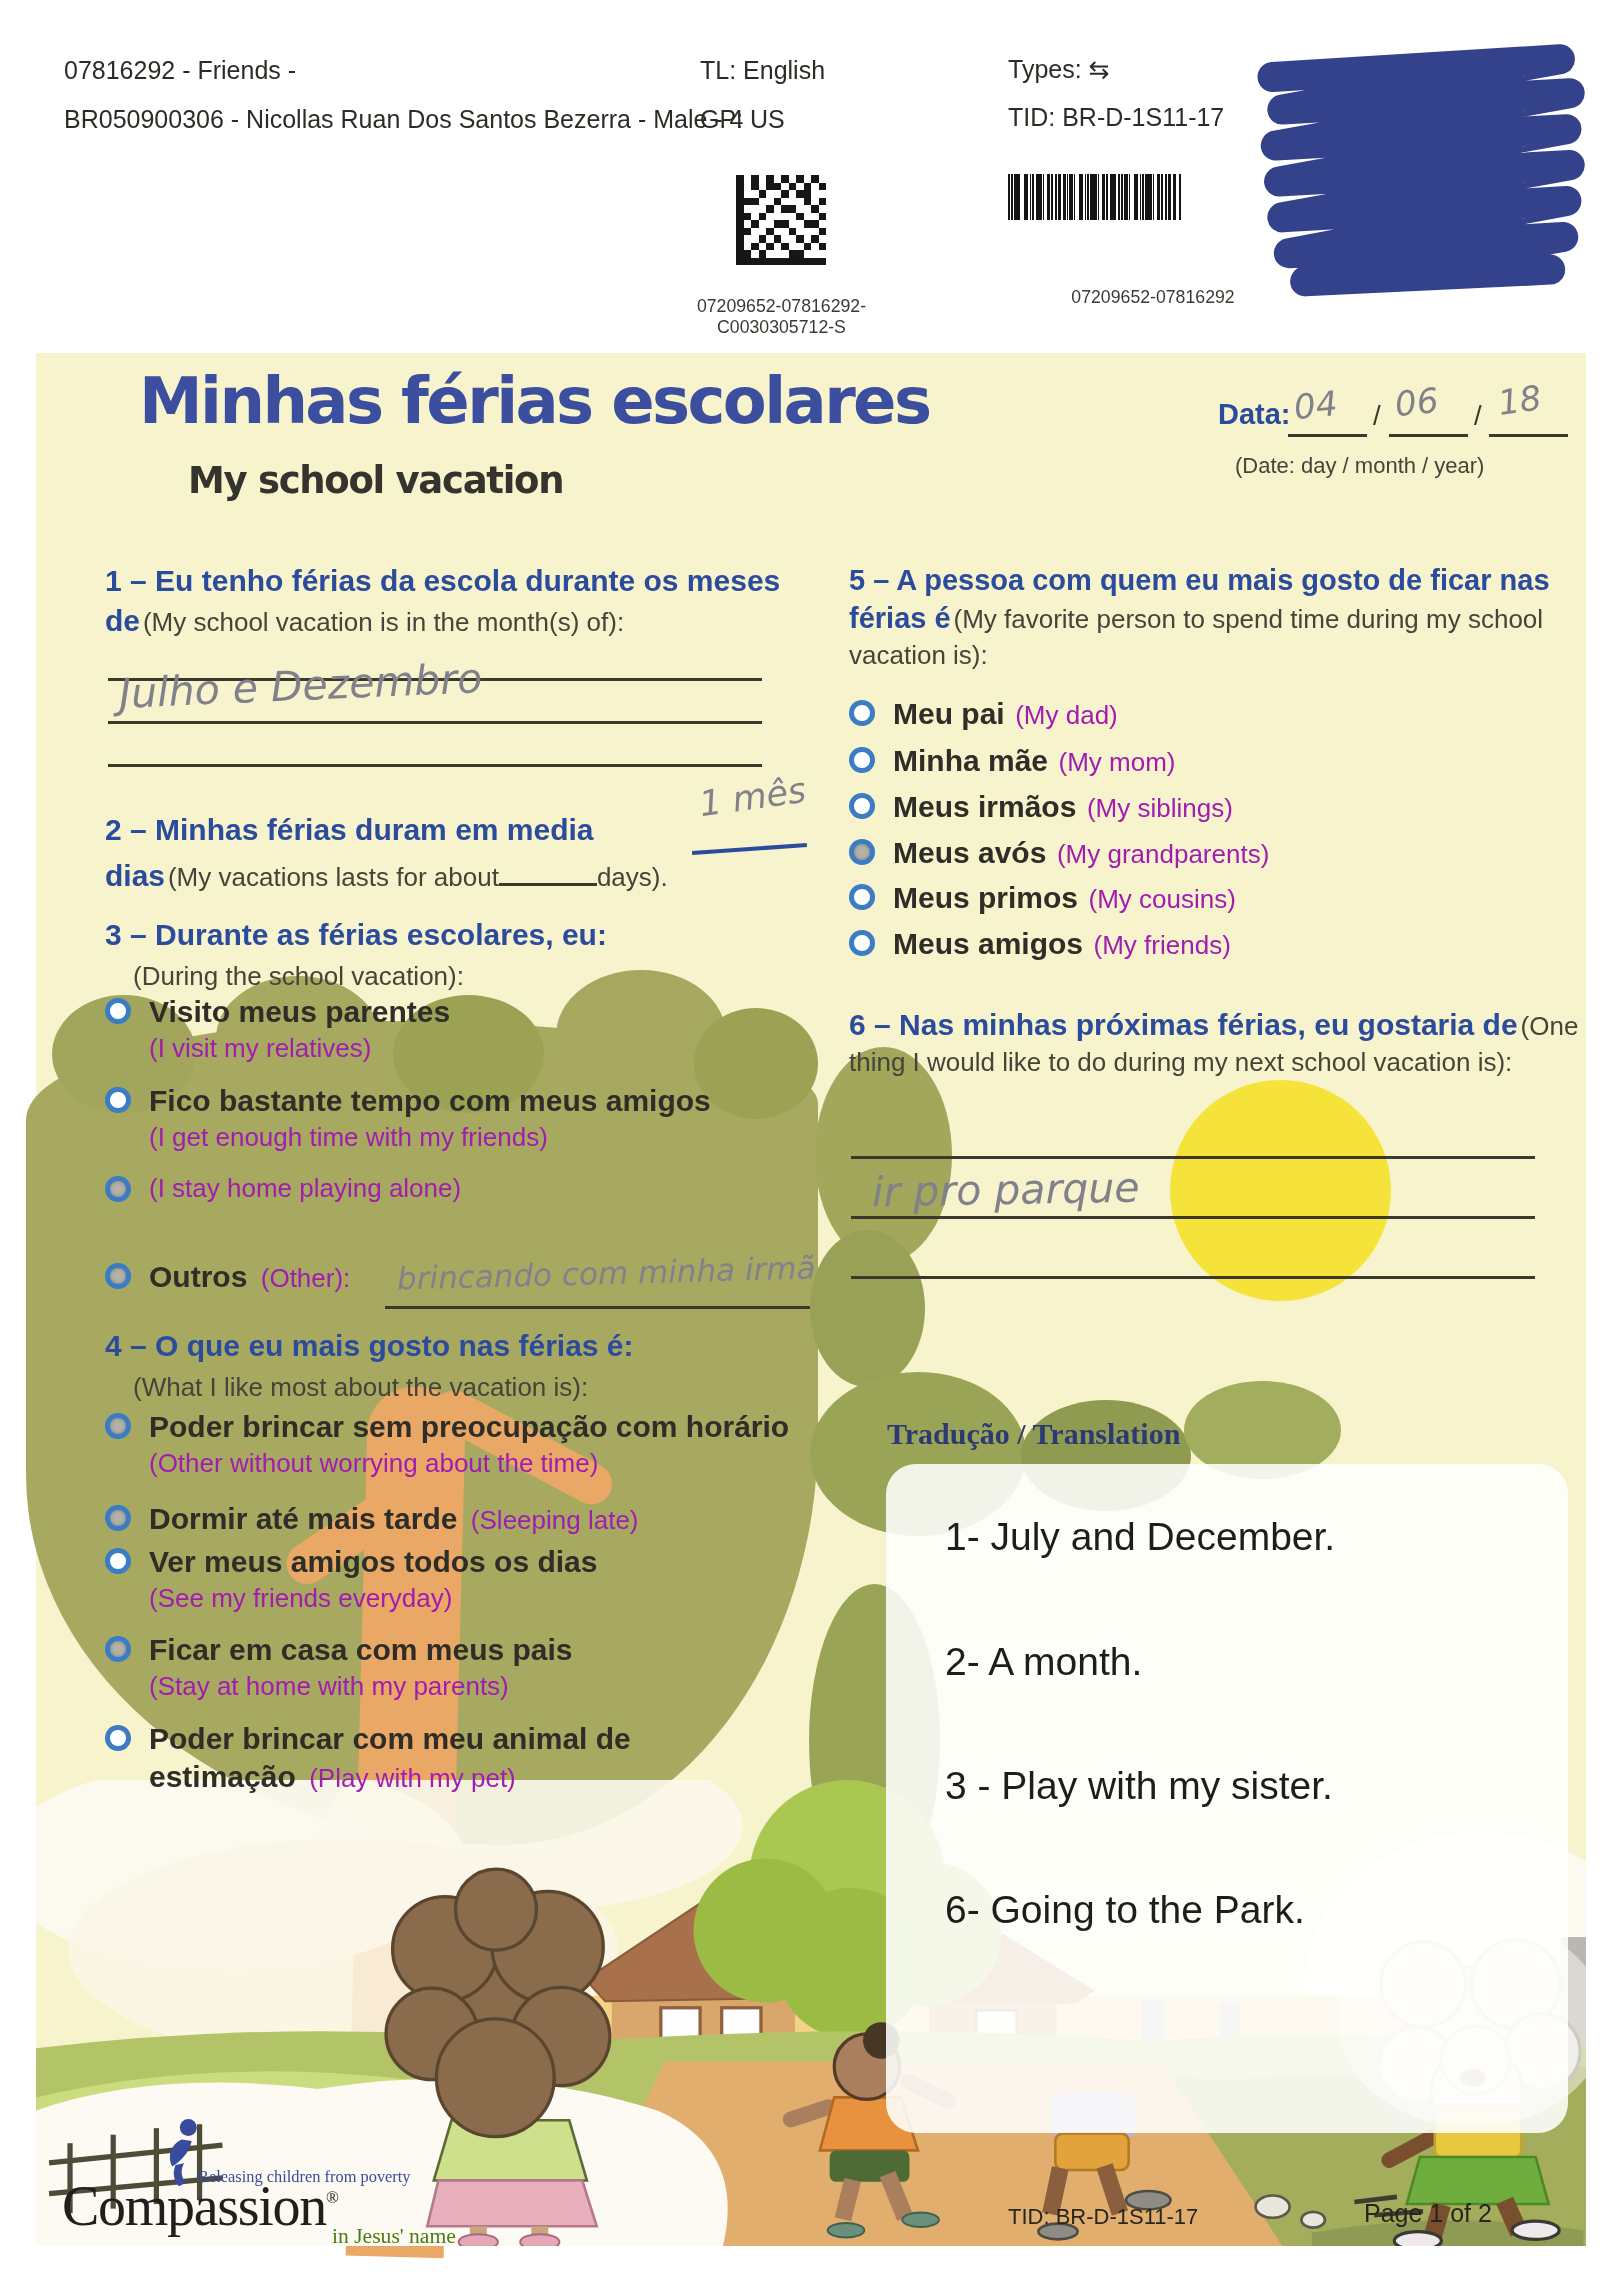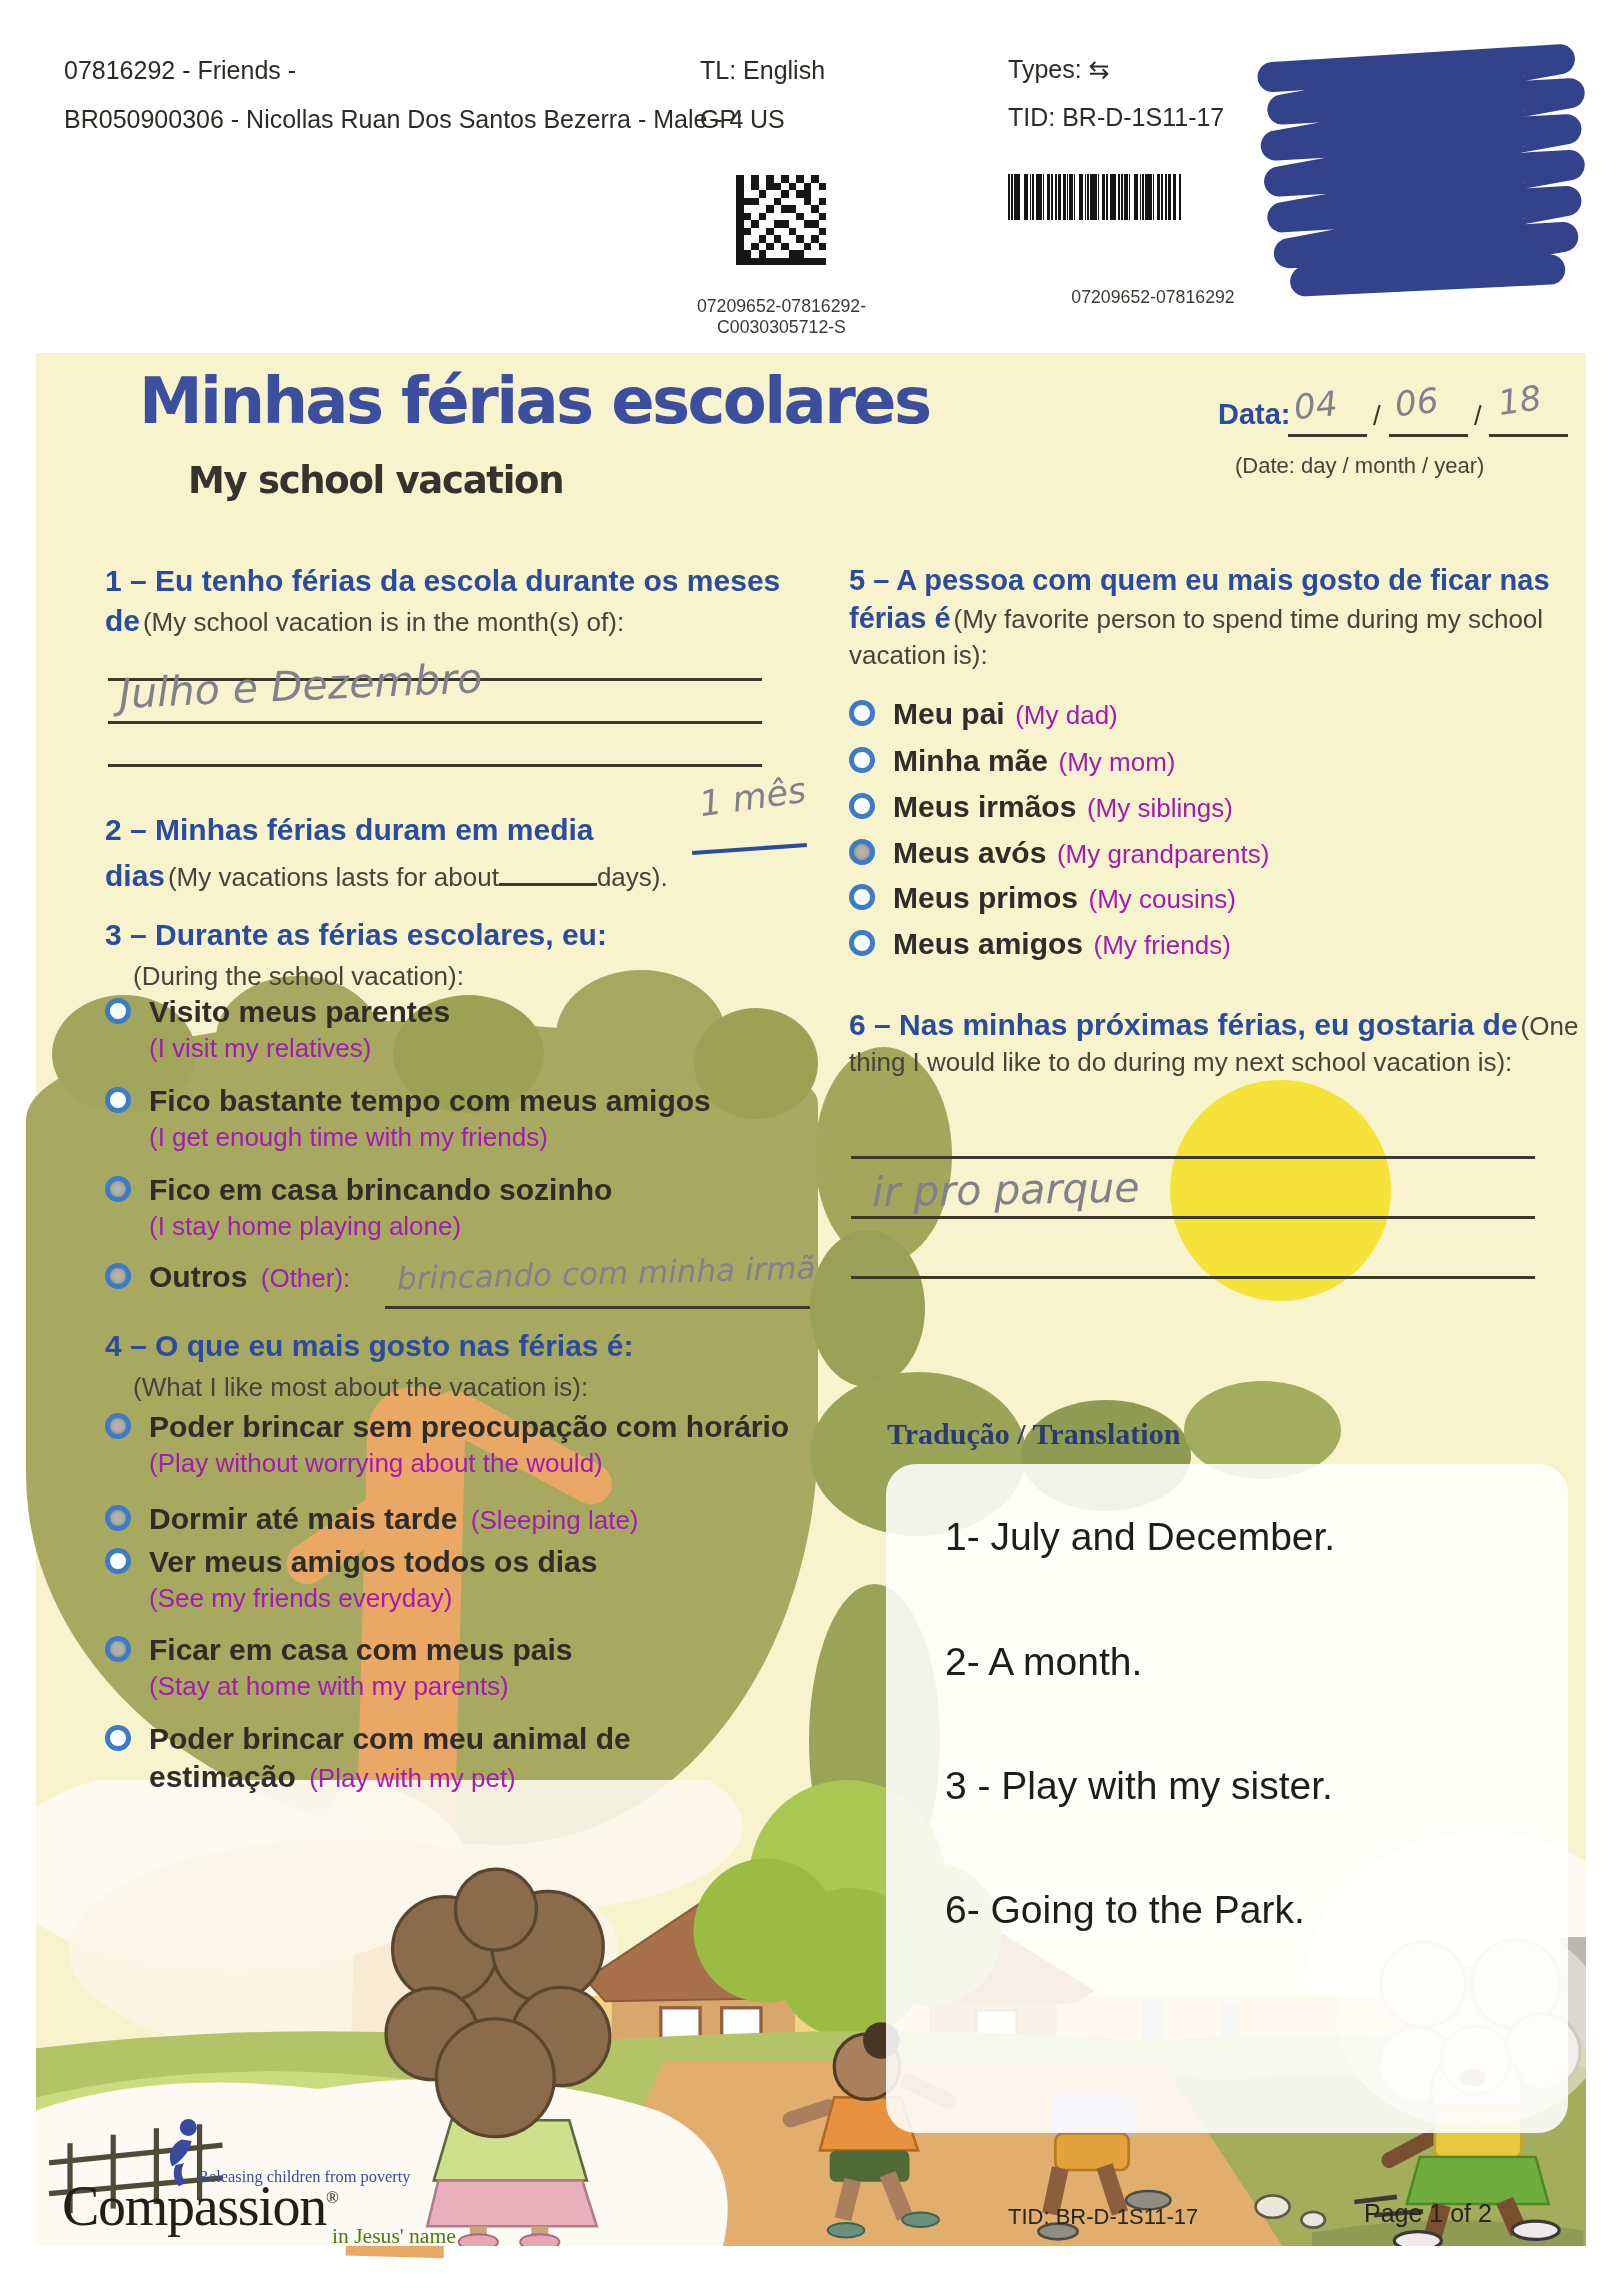--- a/index.html
+++ b/index.html
@@ -198,21 +198,20 @@
   <div class="opt" style="left:105px;top:1082px;width:700px">
     <span class="radio"></span>
     <div>
       <div class="opt-pt">Fico bastante tempo com meus amigos</div>
       <div class="opt-en">(I get enough time with my friends)</div>
     </div>
   </div>
   <div class="opt" style="left:105px;top:1171px;width:700px">
     <span class="radio checked"></span>
     <div>
-      <div class="opt-pt">Fico em casa brincando sozinho</div>
       <div class="opt-en">(I stay home playing alone)</div>
     </div>
   </div>
   <div class="opt" style="left:105px;top:1258px;width:700px">
     <span class="radio checked"></span>
     <div>
       <span class="opt-pt">Outros</span>
       <span class="opt-en opt-en-inline">(Other):</span>
     </div>
   </div>
@@ -223,21 +222,21 @@
     <span class="q-pt">4 – O que eu mais gosto nas férias é:</span>
   </div>
   <div class="q" style="left:133px;top:1370px">
     <span class="q-en">(What I like most about the vacation is):</span>
   </div>
 
   <div class="opt" style="left:105px;top:1408px;width:713px">
     <span class="radio checked"></span>
     <div>
       <div class="opt-pt">Poder brincar sem preocupação com horário</div>
-      <div class="opt-en">(Play without worrying about the would)</div>
+      <div class="opt-en">(Other without worrying about the time)</div>
     </div>
   </div>
   <div class="opt" style="left:105px;top:1500px;width:713px">
     <span class="radio checked"></span>
     <div>
       <span class="opt-pt">Dormir até mais tarde</span>
       <span class="opt-en opt-en-inline">(Sleeping late)</span>
     </div>
   </div>
   <div class="opt" style="left:105px;top:1631px;width:713px">

